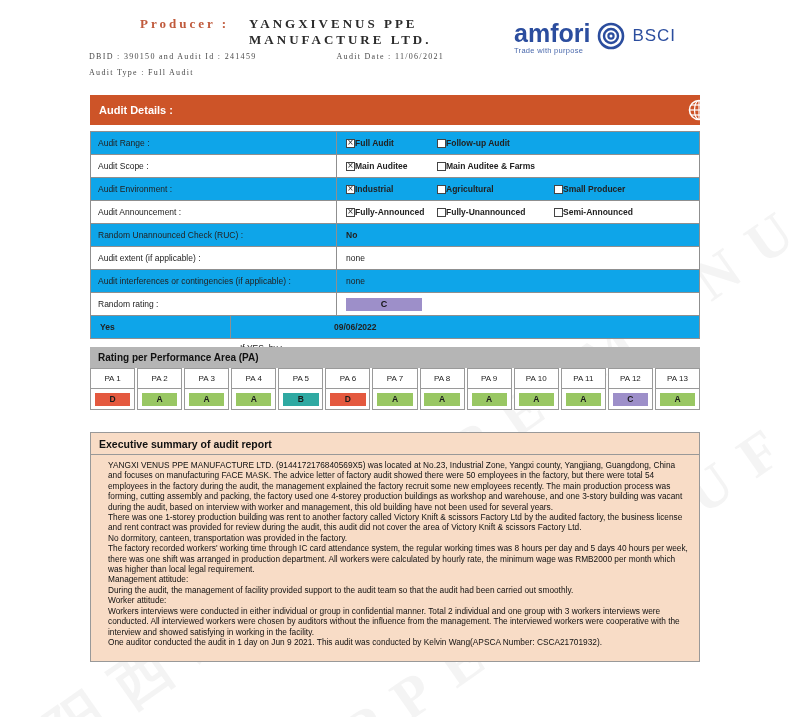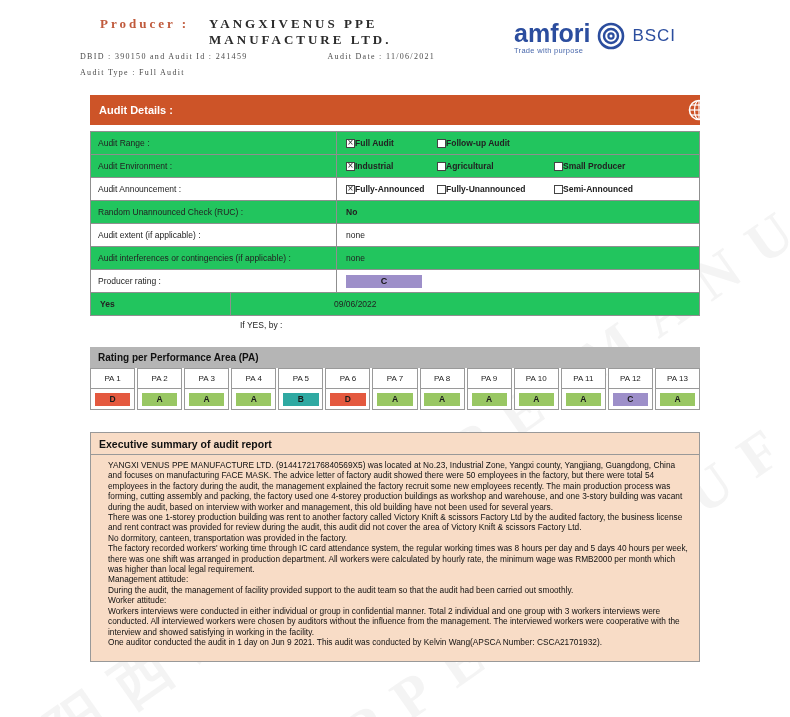--- a/index.html
+++ b/index.html
@@ -12,23 +12,23 @@
         font-family:"Liberation Serif", serif; font-weight:bold;
         font-size:58px; letter-spacing:22px; color:rgba(110,110,110,0.08);
         transform:rotate(-35deg); z-index:5; }
   .wm1 { top:150px; left:-120px; }
   .wm2 { top:400px; left:-180px; }
   .wm3 { top:640px; left:-80px; }
 
   
   .producer { position:absolute; top:16px; left:100px; display:flex; gap:20px;
               font-family:"Liberation Serif", serif; font-weight:bold; z-index:10; }
-  .producer-label { color:#c05a3c; font-size:13px; letter-spacing:3px; }
+  .producer-label { color:#c05a3c; font-size:13px; letter-spacing:3px;margin-left:40px; }
   .producer-name { color:#2b2b2b; font-size:13px; letter-spacing:3px; line-height:16px; }
-  .meta { position:absolute; top:52px; left:80px; font-family:"Liberation Serif", serif;
+  .meta { position:absolute; top:52px; left:89px; font-family:"Liberation Serif", serif;
           font-size:8px; color:#4a4a4a; letter-spacing:1.3px; z-index:10; }
   .meta-row1 { display:flex; }
   .meta-right { margin-left:80px; }
   .meta-row2 { margin-top:7px; }
 
   .logo { position:absolute; top:22px; left:514px; display:flex; align-items:flex-start; z-index:10; }
   .logo-amfori { font-size:25px; font-weight:bold; color:#2b4d9e; line-height:23px; }
   .logo-tagline { font-size:7.5px; color:#4a69ac; margin-top:1px; letter-spacing:0.3px; }
   .logo-spiral { margin-left:7px; margin-top:0px; }
   .logo-bsci { font-size:17px; color:#2b4d9e; margin-left:7px; margin-top:4px; letter-spacing:1px; }
@@ -36,38 +36,38 @@
   
   .orange-bar { position:absolute; left:90px; top:95px; width:610px; height:30px;
                 background:#cd5428; color:#fff; font-weight:bold; font-size:11px;
                 display:flex; align-items:center; padding-left:9px; z-index:10; }
   .globe { position:absolute; right:-10px; top:4px; }
 
   
   .details { position:absolute; left:90px; top:131px; width:610px; z-index:10;
              border:1px solid #8f8f8f; border-bottom:none; font-size:8.5px; background:#fff; }
   .d-row { display:flex; border-bottom:1px solid #8f8f8f; height:23px; background:#fff; }
-  .d-row.shade { background:#22c55e; }
+  .d-row.shade { background:#0ea5e9; }
   .d-label { width:246px; padding-left:7px; display:flex; align-items:center;
              border-right:1px solid #8f8f8f; }
   .d-value { flex:1; display:flex; align-items:center; padding-left:9px; }
   .d-value.bold { font-weight:bold; }
   .opt { display:flex; align-items:center; font-weight:bold; }
   .opt1 { width:91px; } .opt2 { width:117px; }
   .checkbox { width:9px; height:9px; border:1px solid #444; background:#fff;
               display:inline-flex; align-items:center; justify-content:center;
               font-size:10px; font-weight:normal; color:#333; line-height:1; }
   .checkbox[data-checked="true"]::after { content:"×"; margin-top:-1px; }
   .rating-badge { width:76px; height:13px; display:flex; align-items:center; justify-content:center;
                   font-size:9px; font-weight:bold; color:#111; }
   .fu-yes { width:140px; border-right:1px solid #8f8f8f; display:flex; align-items:center;
             padding-left:9px; font-weight:bold; }
   .fu-ifyes { width:94px; border-right:1px solid #8f8f8f; display:flex; align-items:center;
               padding-left:9px;margin-top:32px; }
-  .fu-date { flex:1; display:flex; align-items:center; padding-left:9px; font-weight:normal; }
+  .fu-date { flex:1; display:flex; align-items:center; padding-left:9px; font-weight:bold; }
 
   
   .pa-title { position:absolute; left:90px; top:347px; width:610px; height:21px; z-index:10;
               background:#b5b5b5; display:flex; align-items:center; padding-left:8px;
               font-weight:bold; font-size:10px; color:#111; }
   .pa-table { position:absolute; left:90px; top:368px; width:610px; display:flex; gap:2px; z-index:10; }
   .pa-col { flex:1; display:flex; flex-direction:column; }
   .pa-head { height:21px; border:1px solid #9a9a9a; background:#fff; display:flex;
              align-items:center; justify-content:center; font-size:8px; color:#222; }
   .pa-cell { height:21px; border:1px solid #9a9a9a; border-top:none; background:#fff;
@@ -141,20 +141,33 @@
             <span class="checkbox" data-checked="true"></span>
             <span>Full Audit</span>
           </span>
         <span class="opt opt2">
             <span class="checkbox" data-checked="false"></span>
             <span>Follow-up Audit</span>
           </span>
       </div>
     </div>
 
+    <div class="d-row">
+      <div class="d-label">Audit Scope :</div>
+      <div class="d-value">
+        <span class="opt opt1">
+            <span class="checkbox" data-checked="true"></span>
+            <span>Main Auditee</span>
+          </span>
+        <span class="opt opt2">
+            <span class="checkbox" data-checked="false"></span>
+            <span>Main Auditee &amp; Farms</span>
+          </span>
+      </div>
+    </div>
 
     <div class="d-row shade">
       <div class="d-label">Audit Environment :</div>
       <div class="d-value">
         <span class="opt opt1">
             <span class="checkbox" data-checked="true"></span>
             <span>Industrial</span>
           </span>
         <span class="opt opt2">
             <span class="checkbox" data-checked="false"></span>
@@ -194,21 +207,21 @@
       <div class="d-label">Audit extent (if applicable) :</div>
       <div class="d-value">none</div>
     </div>
 
     <div class="d-row shade">
       <div class="d-label">Audit interferences or contingencies (if applicable) :</div>
       <div class="d-value">none</div>
     </div>
 
     <div class="d-row">
-      <div class="d-label">Producer rating :</div>
+      <div class="d-label">Random rating :</div>
       <div class="d-value">
         <span class="rating-badge" style="background-color: rgb(157, 143, 201);">C</span>
       </div>
     </div>
 
     <div class="d-row shade">
       <div class="fu-yes">Yes</div>
       <div class="fu-ifyes">If YES, by :</div>
       <div class="fu-date">09/06/2022</div>
     </div>

